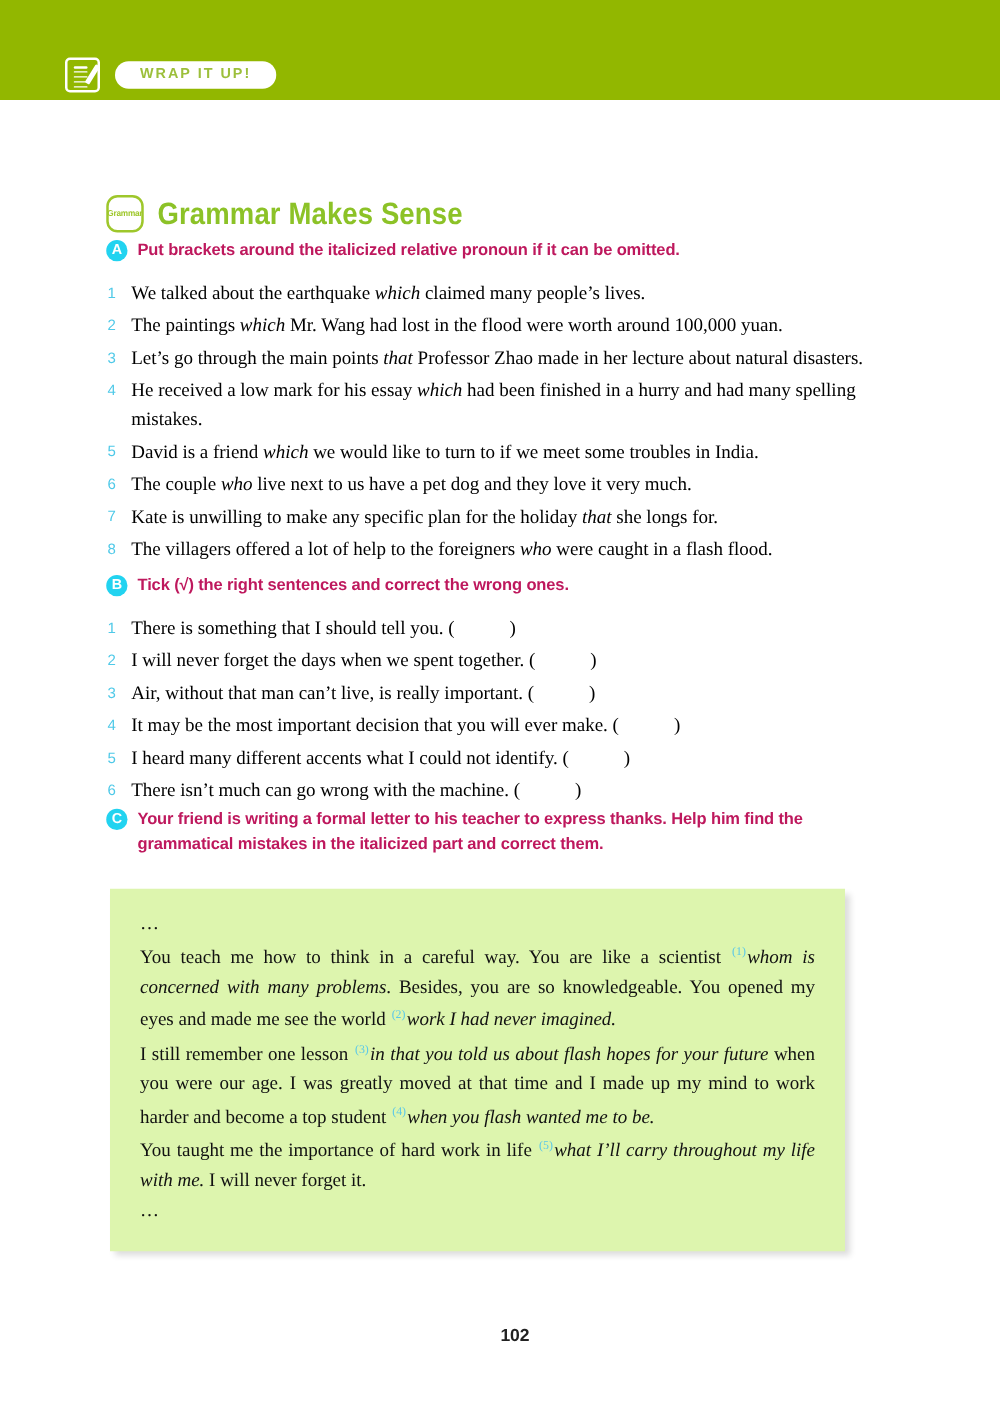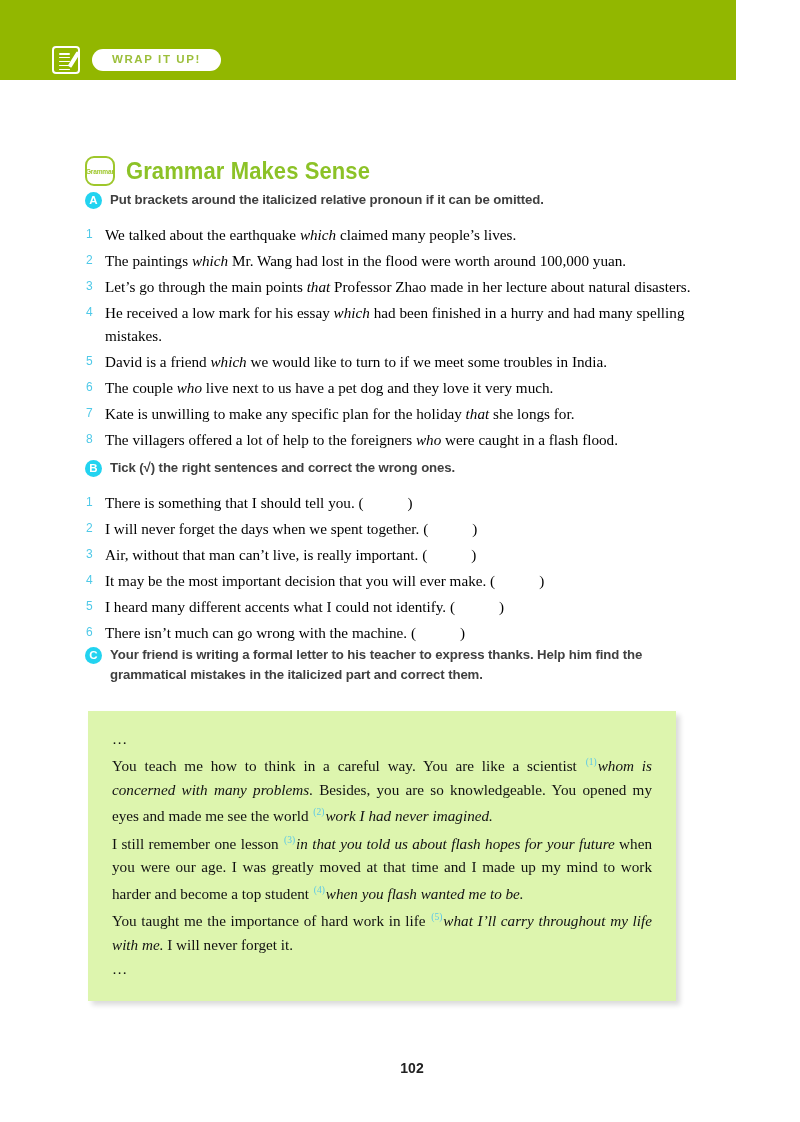--- a/index.html
+++ b/index.html
@@ -13,21 +13,21 @@
     font-family: "Liberation Serif", serif;
     position: relative;
     overflow: hidden;
   }
 
   
   .header-bar {
     position: absolute;
     top: 0;
     left: 0;
-    width: 736px;
+    width: 800px;
     height: 80px;
     background: #92b700;
   }
   .header-inner {
     position: absolute;
     left: 52px;
     top: 46px;
     display: flex;
     align-items: center;
   }
@@ -146,21 +146,21 @@
     align-items: center;
     justify-content: center;
     flex: none;
     margin-top: 1.5px;
   }
   .ex-head-text {
     margin-left: 8px;
     font-family: "Liberation Sans", sans-serif;
     font-size: 13.2px;
     font-weight: bold;
-    color: #404040;
+    color: #be185d;
     line-height: 1.55;
     letter-spacing: -0.1px;
   }
 
   .items {
     margin-top: 13px;
   }
   .item {
     display: flex;
     align-items: flex-start;

